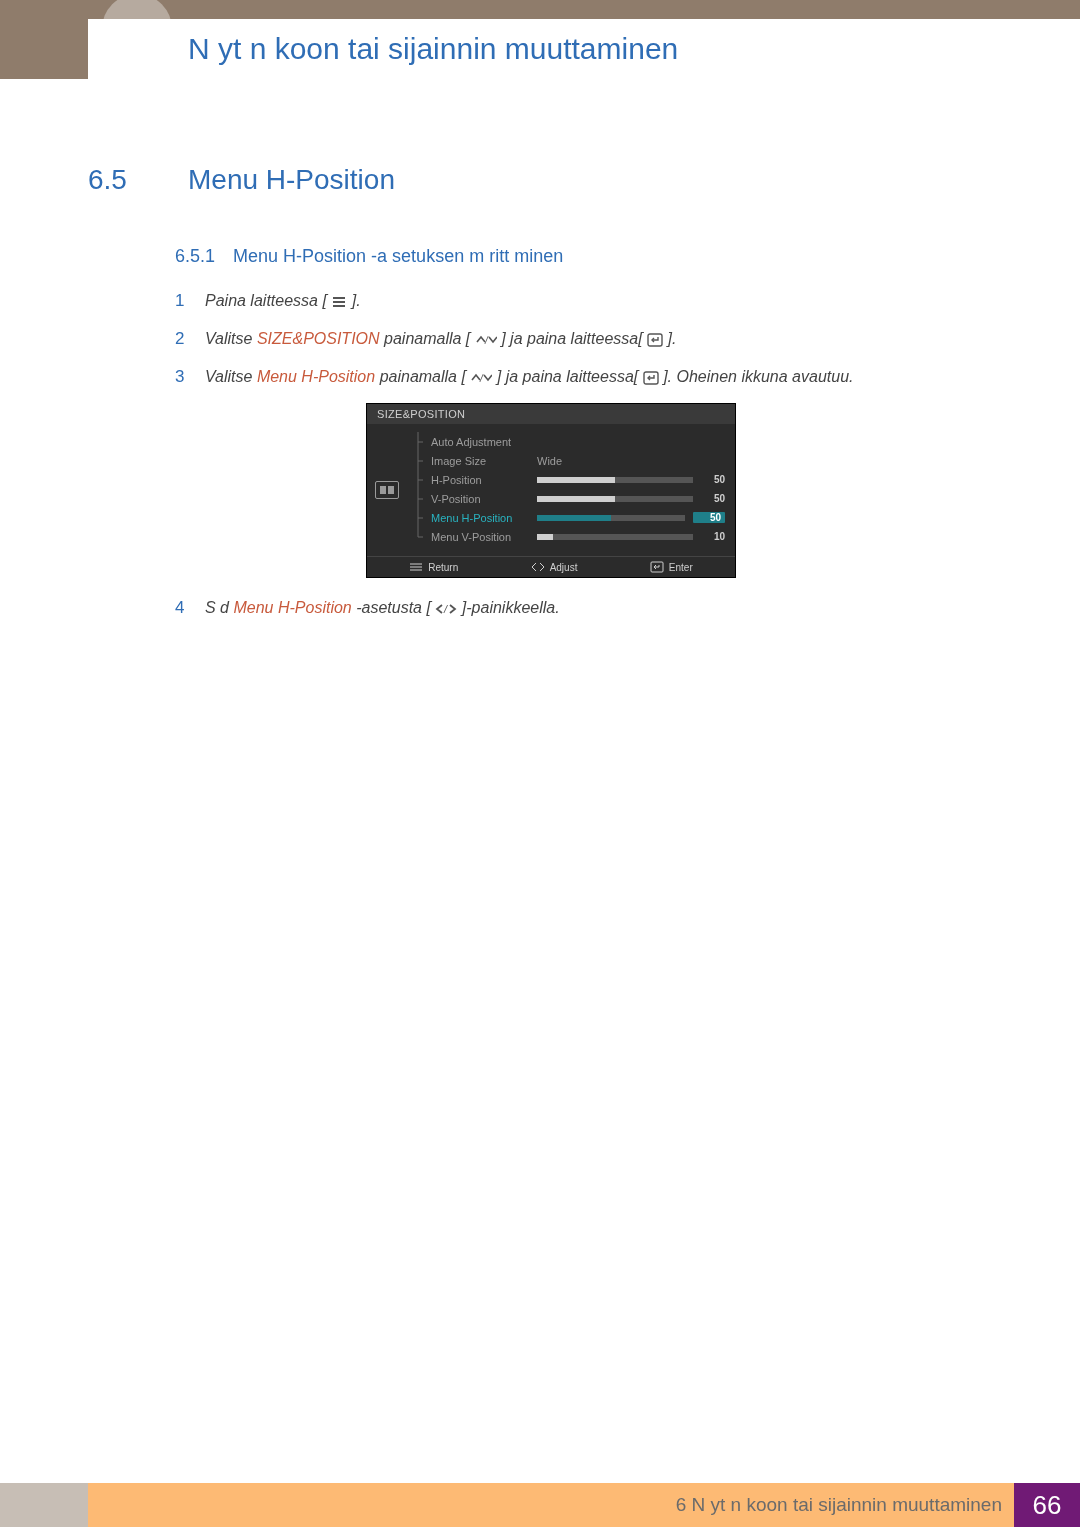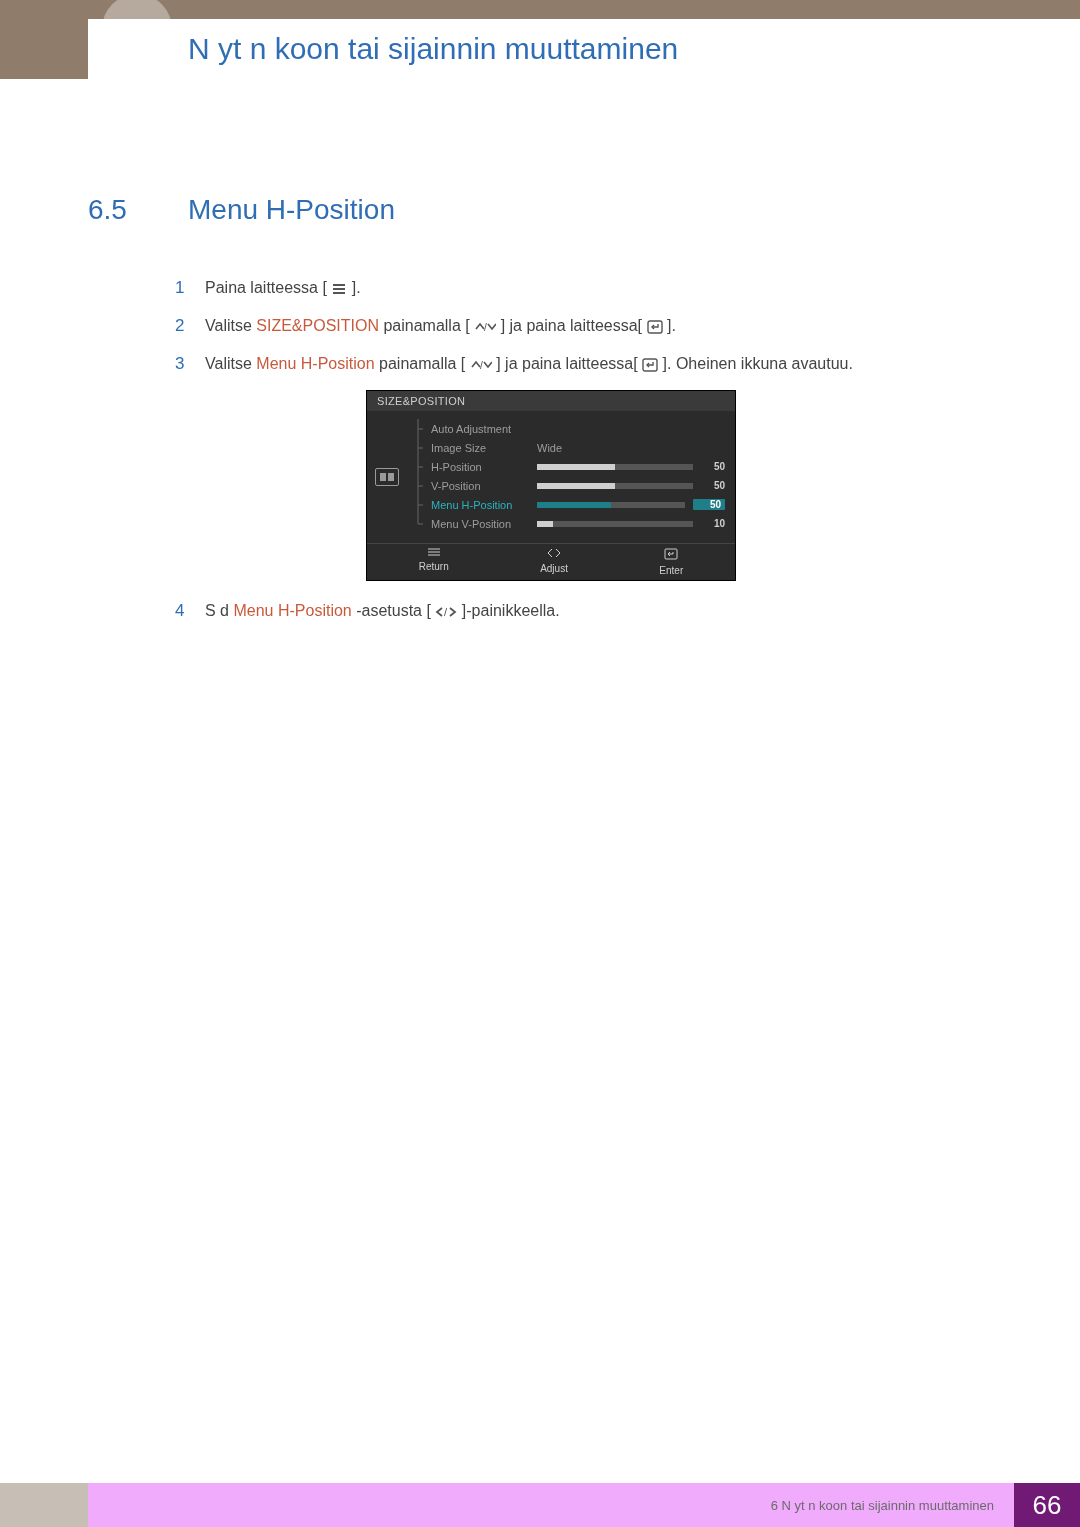--- a/index.html
+++ b/index.html
@@ -64,21 +64,20 @@
   .content {
     flex: 1;
     padding: 85px 70px 40px 0;
   }
 
   .section-row {
     display: flex;
     align-items: baseline;
     gap: 40px;
     margin-bottom: 50px;
-    margin-top: 30px;
   }
   .section-num {
     font-size: 28px;
     color: #2f6db5;
     width: 60px;
   }
   .section-title {
     font-size: 28px;
     color: #2f6db5;
   }
@@ -115,20 +114,21 @@
     font-size: 16px;
   }
   .step-num {
     color: #2f6db5;
     font-size: 17px;
     width: 12px;
   }
   .step-text {
     color: #444;
     line-height: 1.5;
+    font-style: italic;
   }
   .step-text .kw1 { color: #c85a3c; }
 
   .icon-inline {
     display: inline-flex;
     vertical-align: middle;
   }
 
   
   .osd-wrap {
@@ -238,44 +238,43 @@
     display: flex;
     justify-content: space-around;
     padding: 4px 6px;
     font-size: 10px;
     color: #cfcfcf;
   }
   .osd-footer span {
     display: inline-flex;
     align-items: center;
     gap: 5px;
-    flex-direction: column;
   }
 
   
   .footer {
     position: fixed;
     bottom: 0;
     left: 0;
     width: 1080px;
     display: flex;
     height: 44px;
   }
   .footer-left {
     width: 88px;
     background: #c7beb5;
   }
   .footer-mid {
     flex: 1;
-    background: #f0abfc;
+    background: #fdba74;
     display: flex;
     align-items: center;
     justify-content: flex-end;
-    padding-right: 20px;
-    font-size: 13px;
+    padding-right: 12px;
+    font-size: 19px;
     color: #6b6b6b;
   }
   .footer-page {
     width: 66px;
     background: #701a75;
     color: #ffffff;
     display: flex;
     align-items: center;
     justify-content: center;
     font-size: 26px;
@@ -298,20 +297,24 @@
   <div class="side-strip"></div>
 
   <div class="content">
 
     <div class="section-row">
       <div class="section-num">6.5</div>
       <div class="section-title">Menu H-Position</div>
     </div>
 
 
+    <div class="subsection-row">
+      <div class="subsection-num">6.5.1</div>
+      <div class="subsection-title">Menu H-Position -a setuksen m  ritt minen</div>
+    </div>
 
     <div class="step">
       <div class="step-num">1</div>
       <div class="step-text">
         <span>Paina laitteessa [</span>
         <span class="icon-inline">
           <svg width="16" height="12" viewBox="0 0 16 12">
               <rect x="0" y="0" width="16" height="12" fill="none"></rect>
               <line x1="2" y1="2" x2="14" y2="2" stroke="#555" stroke-width="2"></line>
               <line x1="2" y1="6" x2="14" y2="6" stroke="#555" stroke-width="2"></line>

